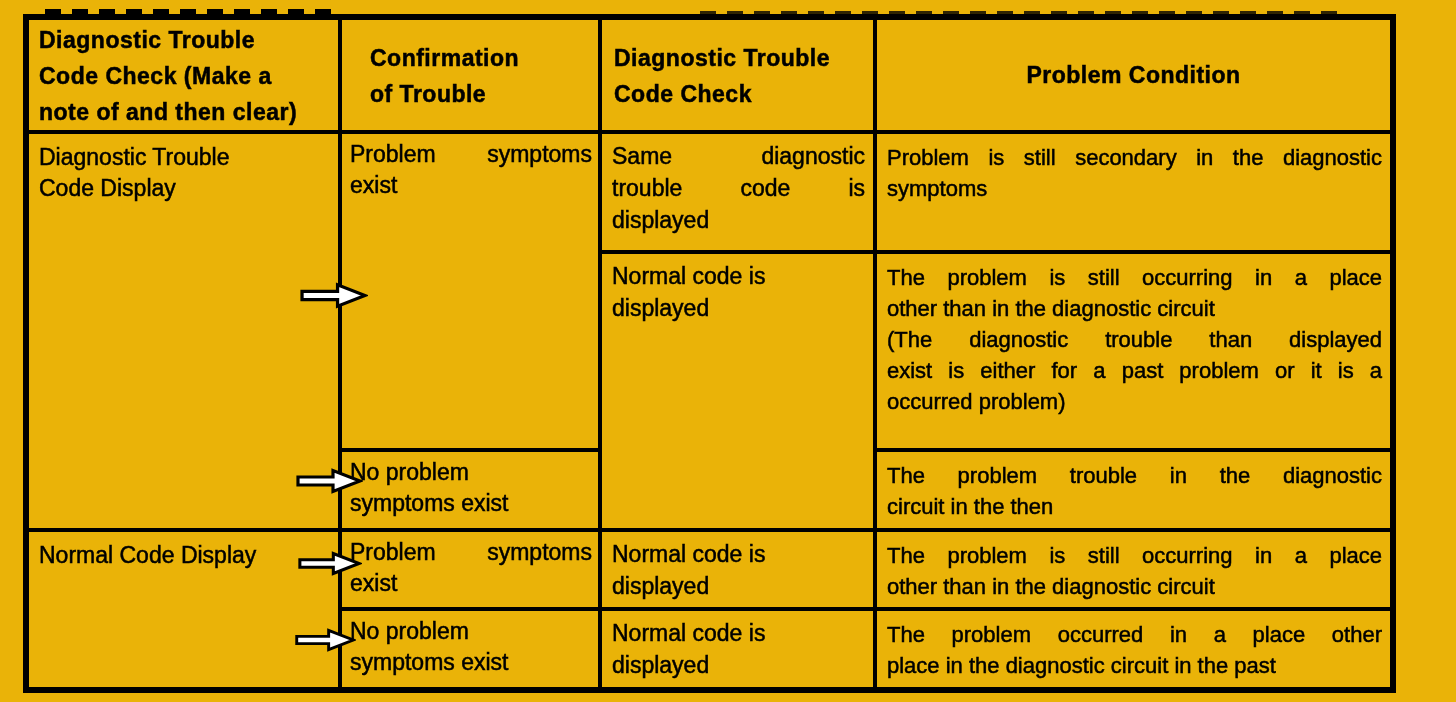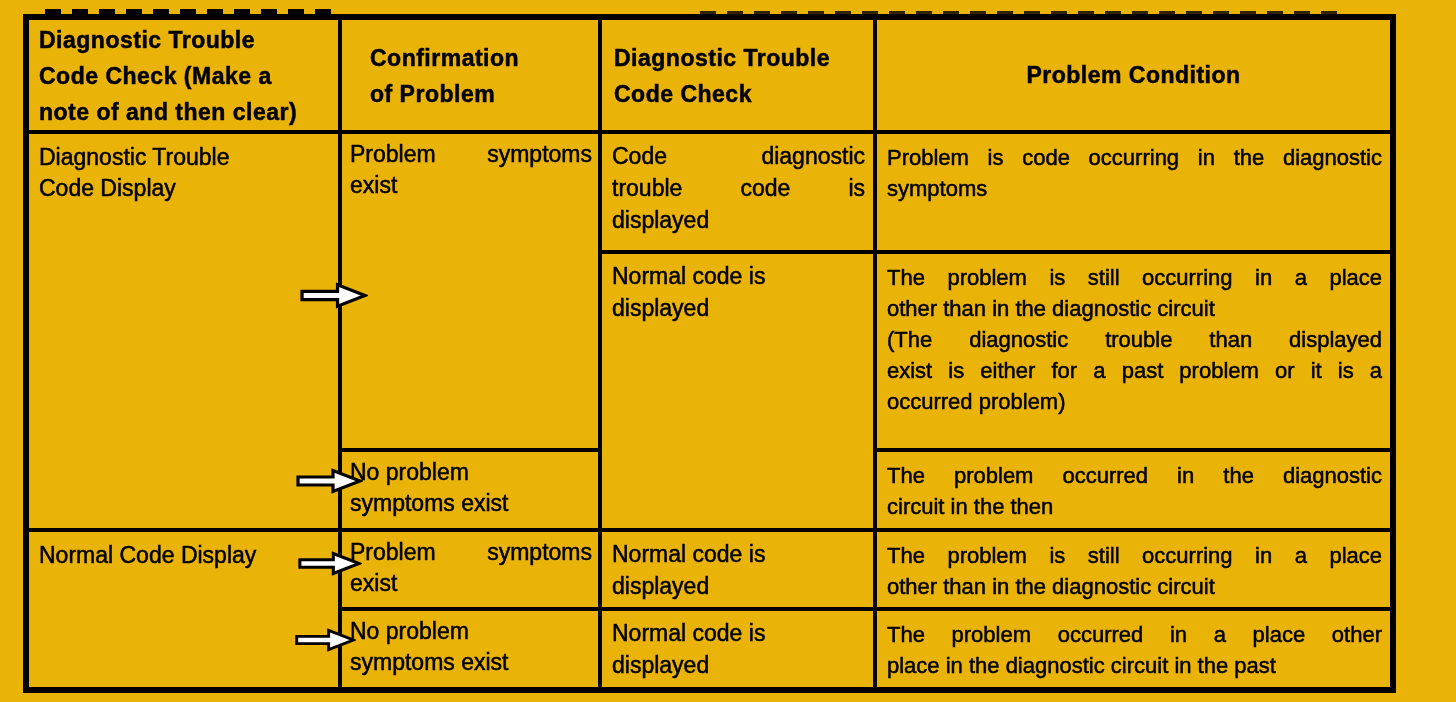--- a/index.html
+++ b/index.html
@@ -57,39 +57,39 @@
         <col style="width:260px">
         <col style="width:275px">
         <col style="width:518px">
     </colgroup>
     <tbody>
         <tr style="height:115px">
       <th class="h1">Diagnostic Trouble
 Code Check (Make a
 note of and then clear)</th>
       <th class="h2">Confirmation
-of Problem</th>
+of Trouble</th>
       <th class="h3">Diagnostic Trouble
 Code Check</th>
       <th class="h4">Problem Condition</th>
     </tr>
     <tr style="height:120px">
       <td class="c1" rowspan="3">Diagnostic Trouble
 Code Display</td>
       <td class="c2" rowspan="2">
             <div class="jl">Problem symptoms</div>
             <div class="jl">exist</div>
           </td>
       <td class="c3">
-            <div class="jl">Code diagnostic</div>
+            <div class="jl">Same diagnostic</div>
             <div class="jl">trouble code is</div>
             <div class="jl">displayed</div>
           </td>
       <td class="c4">
-            <div class="jl">Problem is code occurring in the diagnostic</div>
+            <div class="jl">Problem is still secondary in the diagnostic</div>
             <div class="jl">symptoms</div>
           </td>
     </tr>
     <tr style="height:198px">
       <td class="c3 pre" rowspan="2">Normal code is
 displayed</td>
       <td class="c4">
         <div class="para">
               <div class="jl">The problem is still occurring in a place</div>
               <div class="jl">other than in the diagnostic circuit</div>
@@ -98,21 +98,21 @@
               <div class="jl">(The diagnostic trouble than displayed</div>
               <div class="jl">exist is either for a past problem or it is a</div>
               <div class="jl">occurred problem)</div>
             </div>
       </td>
     </tr>
     <tr style="height:80px">
       <td class="c2 pre">No problem
 symptoms exist</td>
       <td class="c4">
-            <div class="jl">The problem occurred in the diagnostic</div>
+            <div class="jl">The problem trouble in the diagnostic</div>
             <div class="jl">circuit in the then</div>
           </td>
     </tr>
     <tr style="height:79px">
       <td class="c1" rowspan="2">Normal Code Display</td>
       <td class="c2">
             <div class="jl">Problem symptoms</div>
             <div class="jl">exist</div>
           </td>
       <td class="c3 pre">Normal code is

